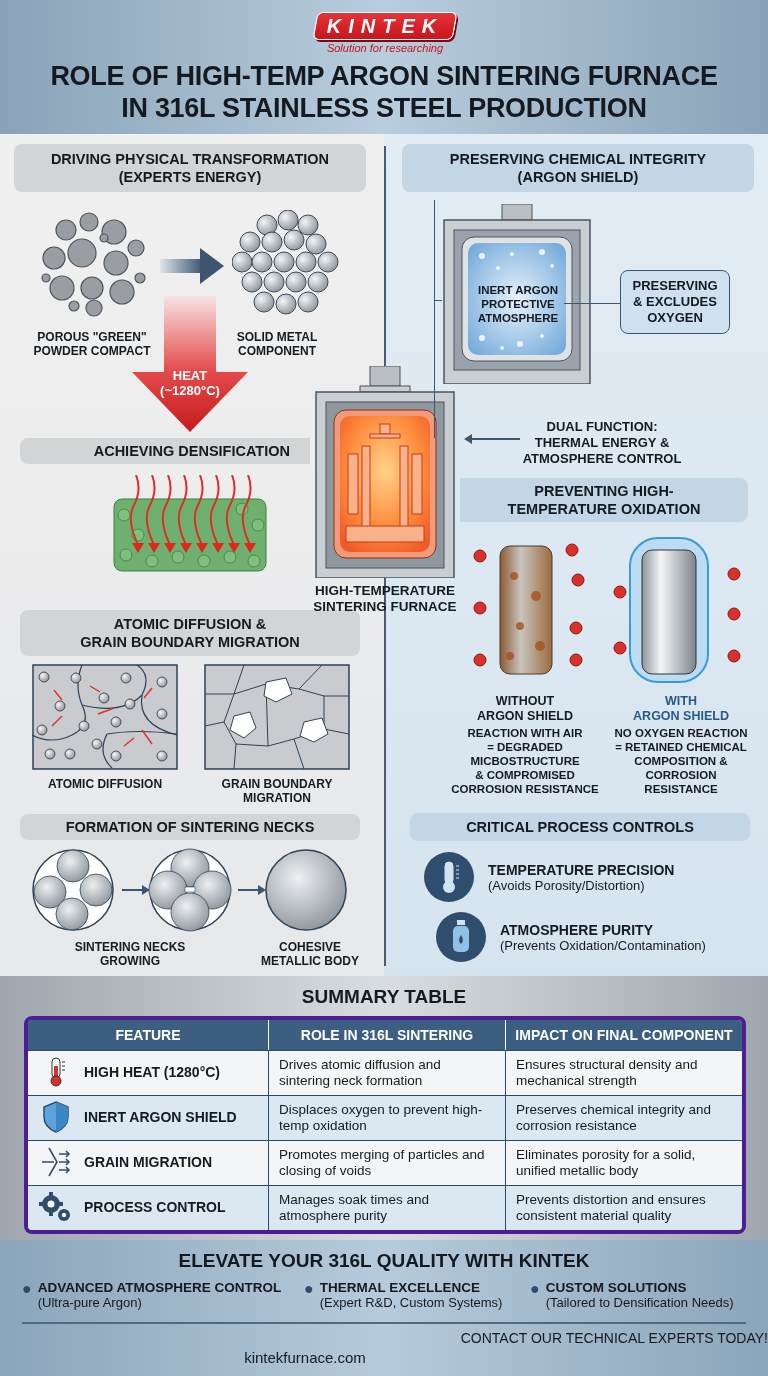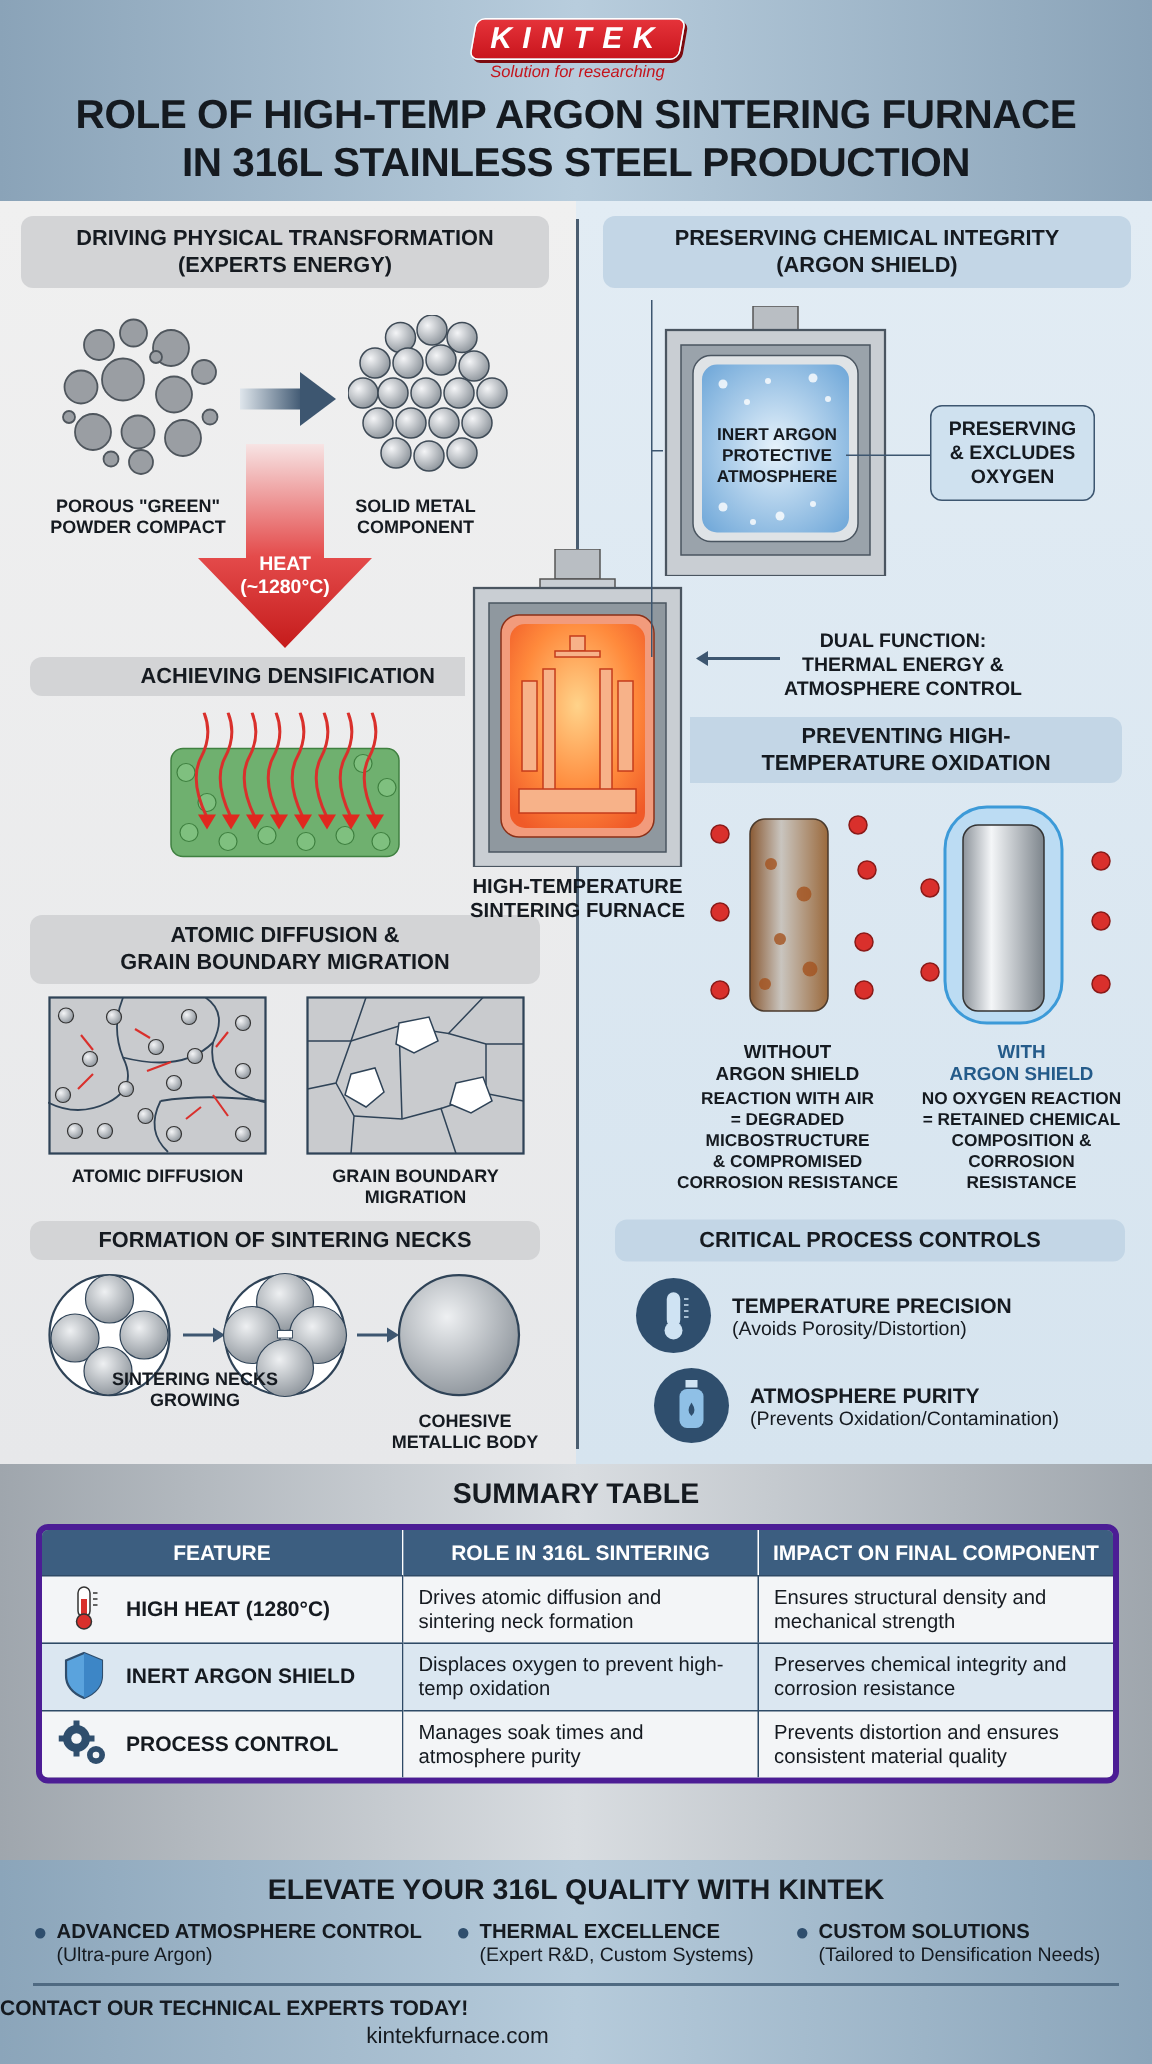--- a/index.html
+++ b/index.html
@@ -264,21 +264,21 @@
       <circle cx="158" cy="20" r="19"></circle>
       <circle cx="136" cy="42" r="19"></circle>
       <circle cx="180" cy="42" r="19"></circle>
       <circle cx="158" cy="64" r="19"></circle>
     </g>
   <rect x="153" y="39" width="10" height="5" fill="#fff" stroke="#2f4357" stroke-width="0.6"></rect>
   <path d="M206 42 h20" stroke="#3d5670" stroke-width="2"></path>
     <polygon points="226,37 234,42 226,47" fill="#3d5670"></polygon>
   <circle cx="274" cy="42" r="40" fill="url(#ng)" stroke="#2f4357" stroke-width="1.5"></circle>
 </svg>
-<div class="abs lbl" style="left:60px;top:912px;width:140px">
+<div class="abs lbl" style="left:60px;top:940px;width:140px">
   <div>SINTERING NECKS</div>
   <div>GROWING</div>
 </div>
 <div class="abs lbl" style="left:250px;top:940px;width:120px">
   <div>COHESIVE</div>
   <div>METALLIC BODY</div>
 </div>
 
 <div class="abs pill blue" style="left:402px;top:144px;width:352px;height:48px">
   <div>PRESERVING CHEMICAL INTEGRITY</div>
@@ -480,20 +480,30 @@
     </tr>
     <tr>
       <td class="feat"><span class="ficon"><svg width="26" height="32">
               <path d="M13 1 L25 6 V16 Q25 26 13 31 Q1 26 1 16 V6 Z" fill="#5aa3dd" stroke="#2f4e6d" stroke-width="1.5"></path>
               <path d="M13 1 V31 Q25 26 25 16 V6Z" fill="#3d86c6"></path>
             </svg></span><span>INERT ARGON SHIELD</span></td>
       <td>Displaces oxygen to prevent high-temp oxidation</td>
       <td style="border-right:none">Preserves chemical integrity and corrosion resistance</td>
     </tr>
     <tr>
+      <td class="feat"><span class="ficon"><svg width="30" height="32" stroke="#2f4e6d" stroke-width="1.6" fill="none">
+              <path d="M8 2 L16 16 L8 30"></path>
+              <path d="M1 16 h12"></path>
+              <path d="M18 8 h10 M18 16 h10 M18 24 h10"></path>
+              <path d="M25 5 l3 3 l-3 3 M25 13 l3 3 l-3 3 M25 21 l3 3 l-3 3"></path>
+            </svg></span><span>GRAIN MIGRATION</span></td>
+      <td>Promotes merging of particles and closing of voids</td>
+      <td style="border-right:none">Eliminates porosity for a solid, unified metallic body</td>
+    </tr>
+    <tr>
       <td class="feat"><span class="ficon"><svg width="34" height="32">
               <circle cx="12" cy="13" r="9" fill="#2f4e6d"></circle>
               <circle cx="12" cy="13" r="3.5" fill="#f3f5f7"></circle>
               <circle cx="25" cy="24" r="6" fill="#2f4e6d"></circle>
               <circle cx="25" cy="24" r="2.2" fill="#f3f5f7"></circle>
               <g fill="#2f4e6d">
                 <rect x="10" y="1" width="4" height="4"></rect>
                 <rect x="10" y="21" width="4" height="4"></rect>
                 <rect x="0" y="11" width="4" height="4"></rect>
                 <rect x="20" y="11" width="4" height="4"></rect>
@@ -524,14 +534,14 @@
     </div>
   <div style="display:flex;gap:6px">
       <span style="color:#2f4e6d">●</span>
       <div>
         <div style="font-weight:bold;font-size:13.5px">CUSTOM SOLUTIONS</div>
         <div style="font-size:13px">(Tailored to Densification Needs)</div>
       </div>
     </div>
 </div>
 <div class="abs" style="left:22px;top:1322px;width:724px;height:2px;background:#4f6a82"></div>
-<div class="abs" style="left:0;top:1330px;width:768px;text-align:left;font-weight:bold;font-size:14px">CONTACT OUR TECHNICAL EXPERTS TODAY!</div>
+<div class="abs" style="left:0;top:1330px;width:768px;text-align:right;font-weight:normal;font-size:14px">CONTACT OUR TECHNICAL EXPERTS TODAY!</div>
 <div class="abs" style="left:0;top:1349px;width:610px;text-align:center;font-size:15px">kintekfurnace.com</div>
 
 </body></html>

